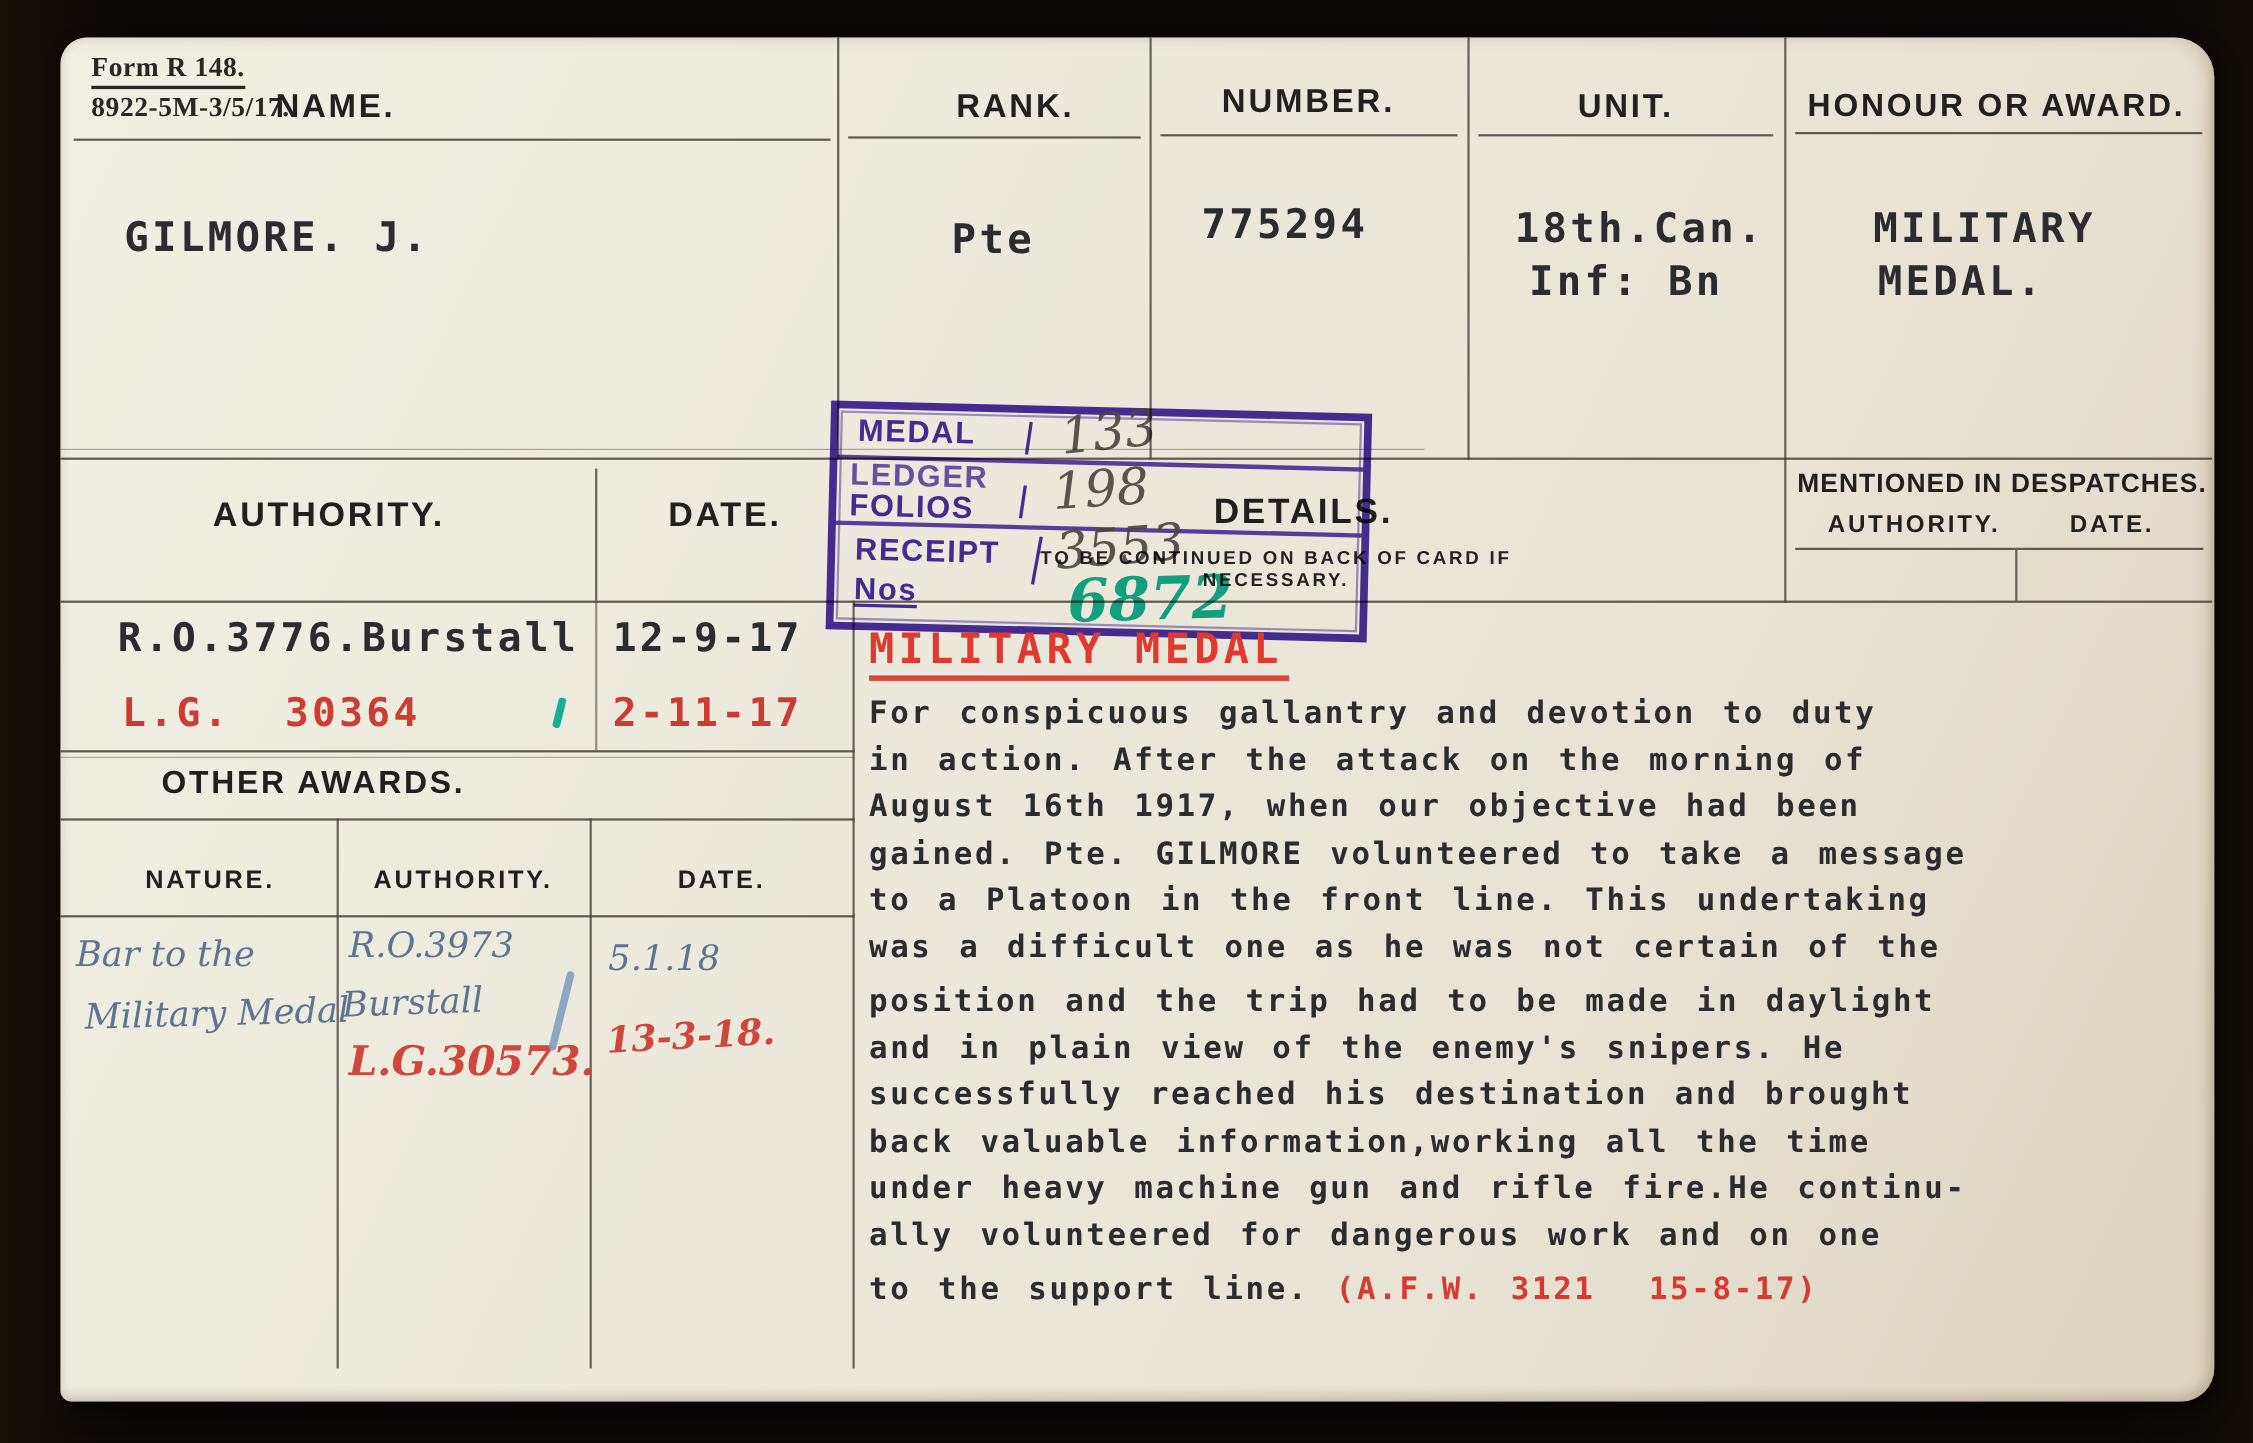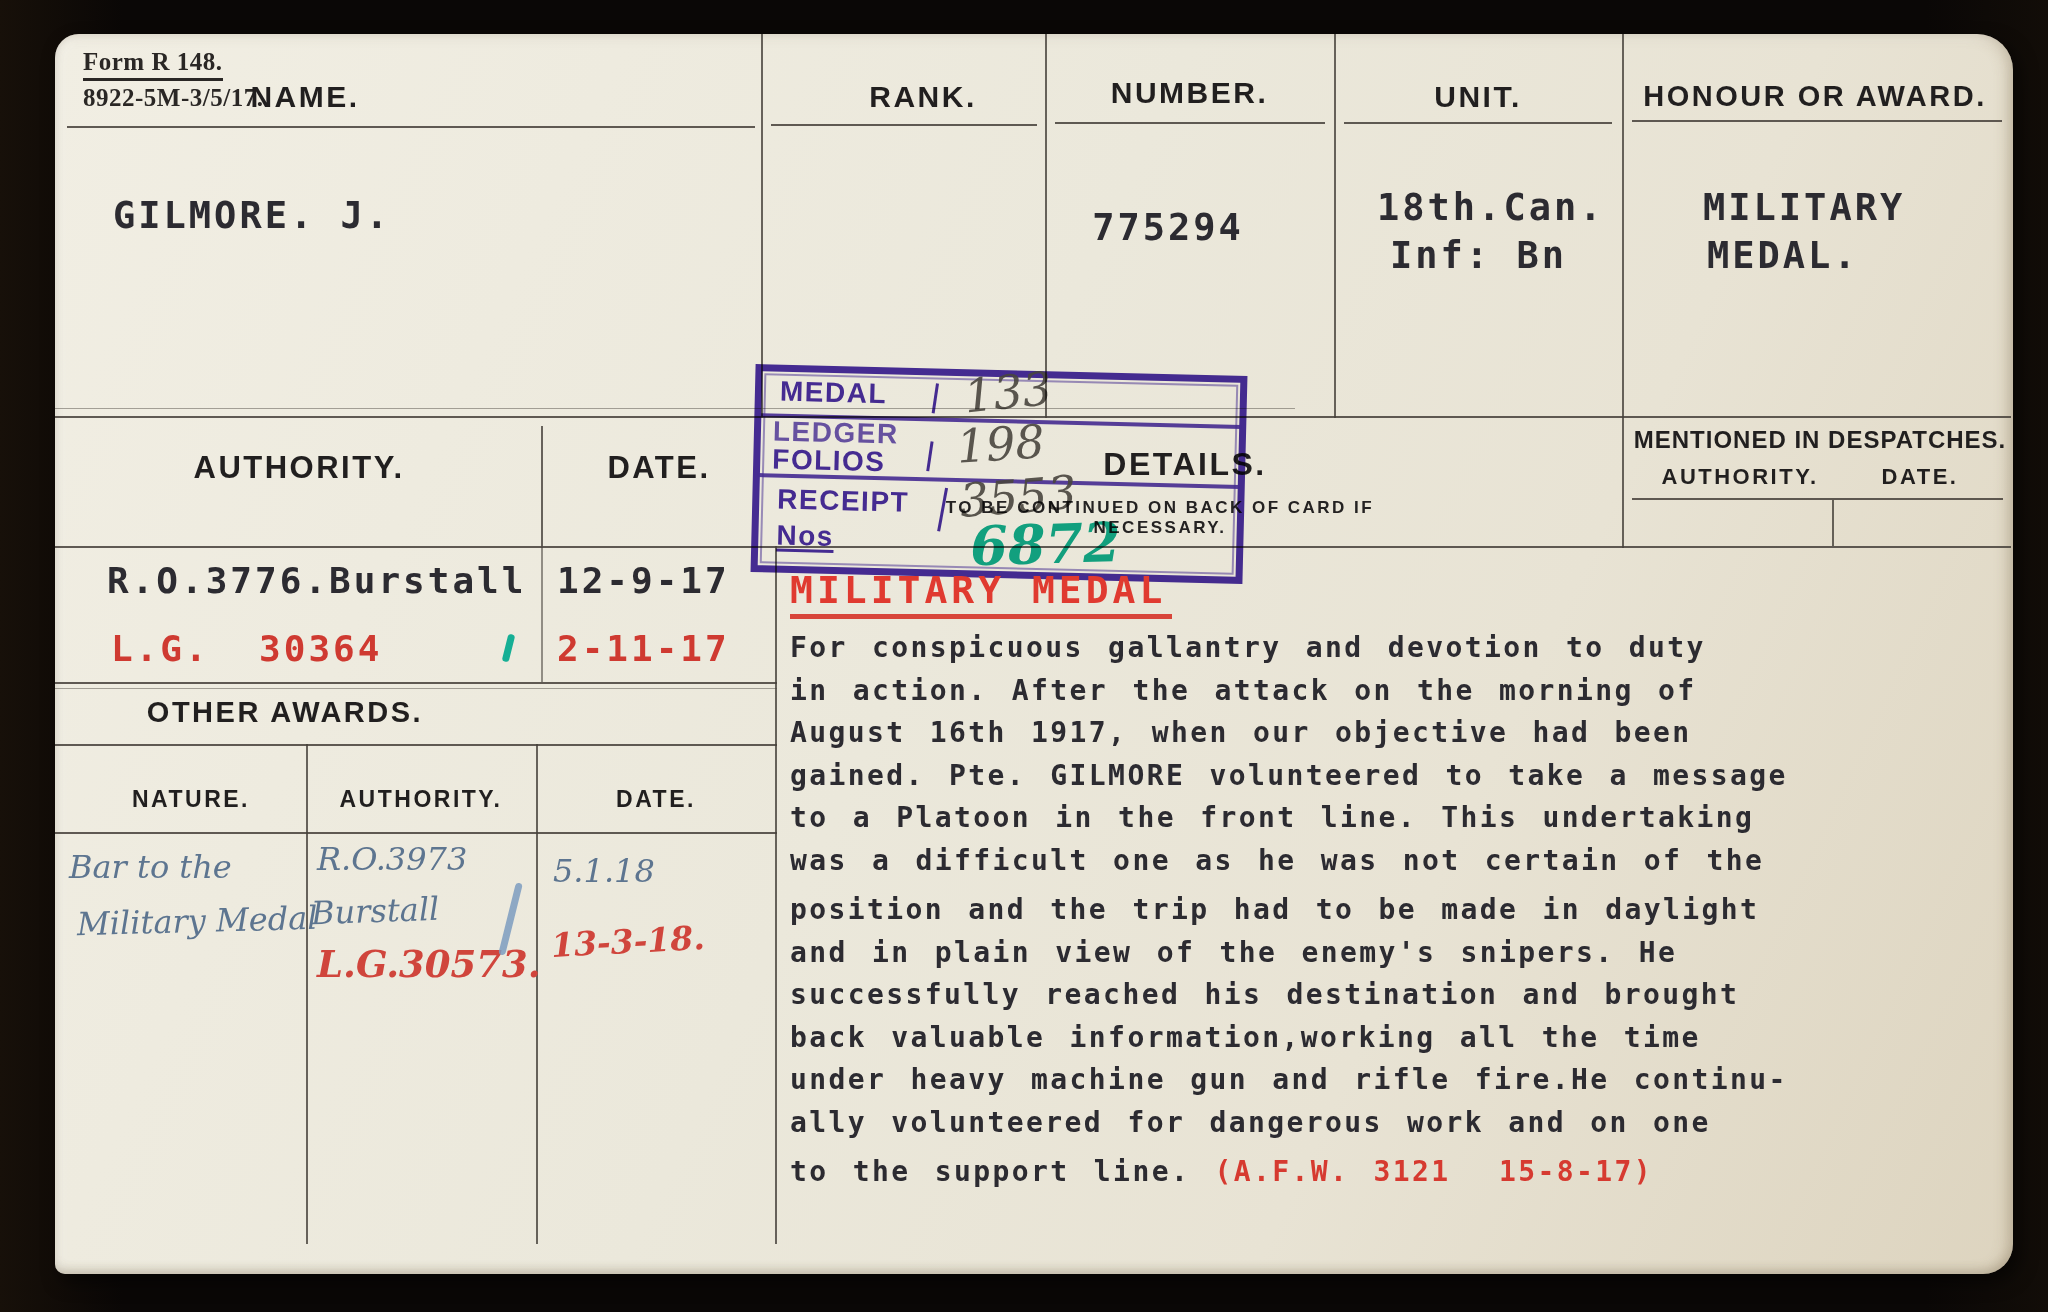--- a/index.html
+++ b/index.html
@@ -95,21 +95,22 @@
     <div class="hline" style="left:1000px; top:88px; width:270px;"></div>
     <div class="hline" style="left:1289px; top:88px; width:268px;"></div>
     <div class="hline" style="left:1577px; top:86px; width:370px;"></div>
 
     <div class="vline" style="left:706px; top:0; height:384px;"></div>
     <div class="vline" style="left:990px; top:0; height:384px;"></div>
     <div class="vline" style="left:1279px; top:0; height:384px;"></div>
     <div class="vline" style="left:1567px; top:0; height:514px;"></div>
 
     <div class="typed" style="left:58px; top:160px;">GILMORE. J.</div>
-    <div class="typed center" style="left:990px; top:172px; width:246px;">775294</div>
+    <div class="typed center" style="left:706px; top:162px; width:284px;">Pte</div>
+    <div class="typed center" style="left:990px; top:148px; width:246px;">775294</div>
     <div class="typed" style="left:1322px; top:152px;">18th.Can.</div>
     <div class="typed" style="left:1335px; top:200px;">Inf: Bn</div>
     <div class="typed" style="left:1648px; top:152px;">MILITARY</div>
     <div class="typed" style="left:1652px; top:200px;">MEDAL.</div>
 
     <div class="hline faint" style="left:0; top:374px; width:1240px;"></div>
     <div class="hline" style="left:0; top:382px; width:1956px;"></div>
 
     <div class="print" style="left:0; top:416px; width:488px; font-size:31px;">AUTHORITY.</div>
     <div class="print" style="left:488px; top:416px; width:232px; font-size:31px;">DATE.</div>

